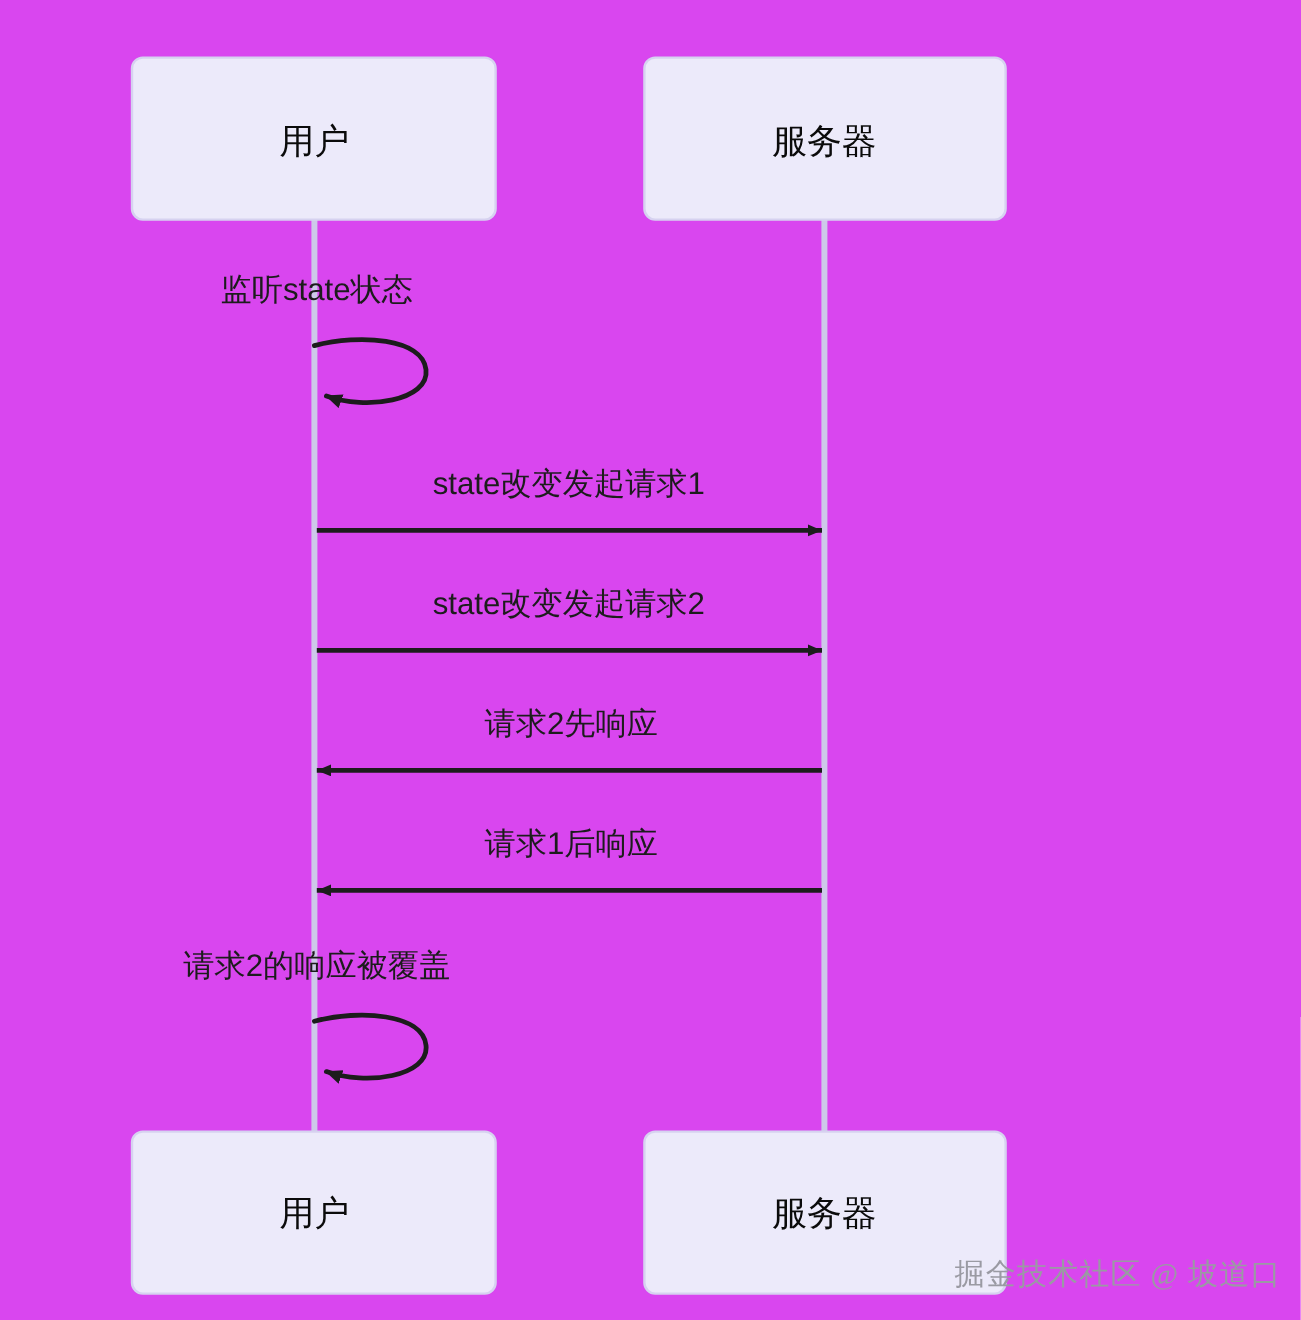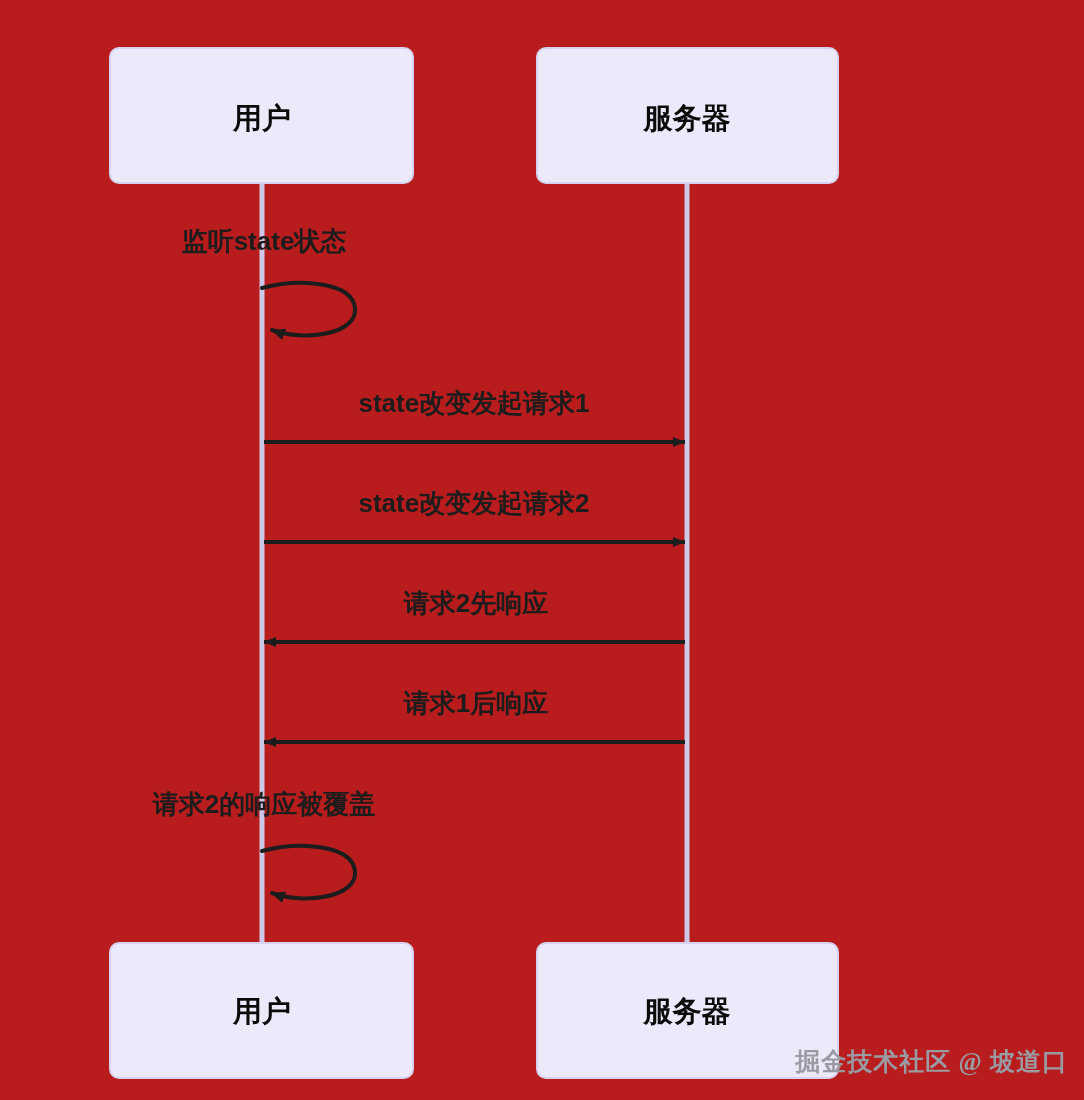--- a/index.html
+++ b/index.html
@@ -10,22 +10,21 @@
   body {
     width: 1084px;
     height: 1100px;
     font-family: "Liberation Sans", "DejaVu Sans", sans-serif;
     overflow: hidden;
   }
   #diagram-root {
     position: relative;
     width: 1084px;
     height: 1100px;
-    background: #b91c1c;
-    font-weight: bold;
+    background: #d946ef;
   }
   #seq-svg {
     position: absolute;
     top: 0;
     left: 0;
     width: 1084px;
     height: 1100px;
     display: block;
   }
   .actor-label {

